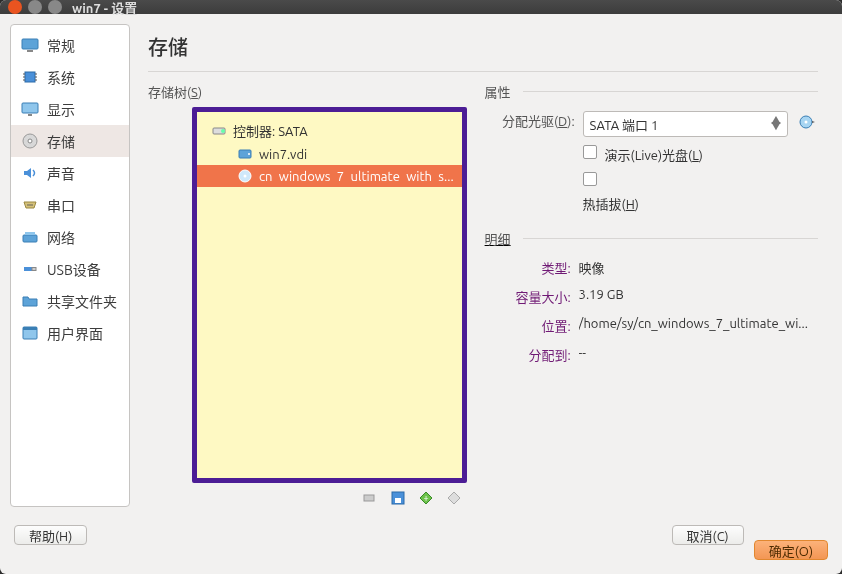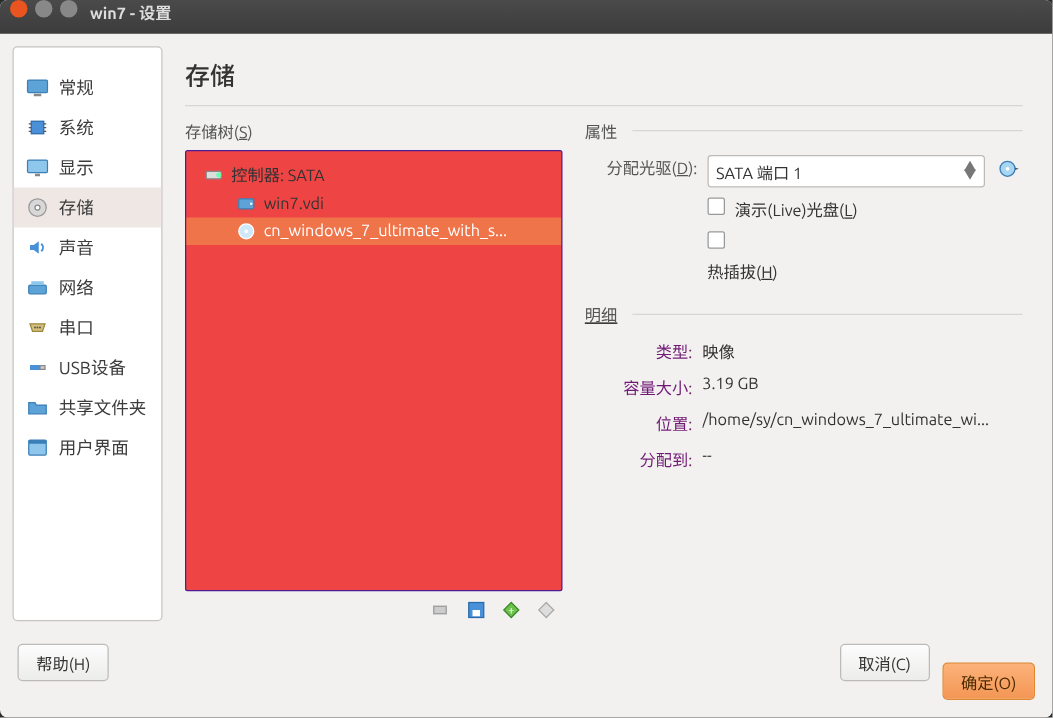--- a/index.html
+++ b/index.html
@@ -1,55 +1,55 @@
 <!DOCTYPE html>
 <html><head>
 <meta charset="utf-8">
 <style>
   * { box-sizing: border-box; font-family: "Ubuntu", "Noto Sans CJK SC", sans-serif; }
   body { margin: 0; background: #2c2c2c; width: 842px; height: 574px; }
   .window { width: 842px; height: 574px; background: #f2f1f0; display: flex; flex-direction: column; border-radius: 6px; overflow: hidden; }
-  .titlebar { height: 27px; background: linear-gradient(to bottom, #4a4a4a, #3c3c3c); display: flex; align-items: flex-start; padding: 0 8px; color: #ddd; font-size: 13px; font-weight: bold; gap: 6px; }
+  .titlebar { height: 14px; background: linear-gradient(to bottom, #4a4a4a, #3c3c3c); display: flex; align-items: center; padding: 0 8px; color: #ddd; font-size: 13px; font-weight: bold; gap: 6px; }
   .tb-btn { width: 14px; height: 14px; border-radius: 50%; display: inline-block; }
   .tb-close { background: #e95420; }
   .tb-min { background: #888; }
   .tb-max { background: #888; }
   .content { flex: 1; display: flex; padding: 10px; gap: 0; }
-  .sidebar { width: 120px; background: #fff; border: 1px solid #c6c4c2; border-radius: 4px; padding: 16px 0; }
+  .sidebar { width: 120px; background: #fff; border: 1px solid #c6c4c2; border-radius: 4px; padding: 4px 0; }
   .side-item { display: flex; align-items: center; gap: 8px; padding: 6px 10px; font-size: 14px; color: #3c3c3c; cursor: pointer; }
   .side-item.selected { background: #eee7e4; }
   .side-icon { width: 18px; height: 18px; display: inline-flex; align-items: center; justify-content: center; }
   .main { flex: 1; padding: 0 14px 0 18px; display: flex; flex-direction: column; }
   .page-title { font-size: 20px; font-weight: 500; color: #333; padding: 8px 0 10px 0; border-bottom: 1px solid #d8d6d4; }
   .columns { flex: 1; display: flex; gap: 18px; padding-top: 10px; }
   .col { flex: 1; display: flex; flex-direction: column; }
   .col-right { flex: 1.16; }
   .group-label { font-size: 13px; color: #555; margin-bottom: 6px; }
-  .tree-box { flex: 1; background: #ef4444; border: 1px solid #4c1d95; border-radius: 2px; padding: 6px 0; overflow: hidden; }
+  .tree-box { flex: 1; background: #fef9c3; border: 5px solid #4c1d95; border-radius: 2px; padding: 6px 0; overflow: hidden; margin-left: 44px; }
   .tree-row { display: flex; align-items: center; gap: 6px; padding: 3px 8px; font-size: 13px; color: #333; white-space: nowrap; overflow: hidden; text-overflow: ellipsis; }
   .tree-row.ctrl { padding-left: 14px; }
   .tree-row.item { padding-left: 40px; }
   .tree-row.selected { background: #f0744a; color: #fff; }
   .tree-row .ti { width: 16px; height: 16px; display: inline-flex; align-items: center; justify-content: center; flex-shrink: 0;}
   .tree-toolbar { display: flex; justify-content: flex-end; gap: 10px; padding: 6px 4px 0 0; }
   .tb-icon { width: 18px; height: 18px; display: inline-flex; align-items: center; justify-content: center; cursor: pointer; }
   .fieldset-label { font-size: 13px; color: #555; position: relative; padding-right: 8px; }
   .fieldset-line { height: 1px; background: #d8d6d4; flex: 1; align-self: center; margin-left: 4px;}
   .fs-head { display: flex; align-items: center; margin-bottom: 10px; }
   .form-row { display: flex; align-items: flex-start; gap: 8px; margin-bottom: 8px; font-size: 13px; color: #333; }
   .form-label { width: 90px; text-align: right; color: #555; }
   .select { flex: 1; height: 26px; background: #fff; border: 1px solid #bdbab7; border-radius: 3px; display: flex; align-items: center; padding: 0 6px; font-size: 13px; justify-content: space-between; }
   .select .arrows { font-size: 10px; color: #777; line-height: 6px; }
   .disc-btn { width: 22px; height: 22px; display: inline-flex; align-items: center; justify-content: center; cursor: pointer;}
   .checkbox { width: 14px; height: 14px; border: 1px solid #999; border-radius: 2px; background: #fff; }
   .detail-row { display: flex; gap: 8px; font-size: 13px; margin-bottom: 10px; color: #333; }
   .detail-label { width: 86px; text-align: right; color: #701a75; }
   .detail-val { flex: 1; overflow: hidden; text-overflow: ellipsis; white-space: nowrap; }
   .footer { display: flex; justify-content: space-between; padding: 8px 14px 14px 14px; }
-  .btn { height: 30px; padding: 0 14px; border: 1px solid #bdbab7; border-radius: 4px; background: linear-gradient(to bottom,#fdfdfd,#ececea); font-size: 13px; color: #333; display: inline-flex; align-items: center; cursor: pointer; }
+  .btn { height: 20px; padding: 0 14px; border: 1px solid #bdbab7; border-radius: 4px; background: linear-gradient(to bottom,#fdfdfd,#ececea); font-size: 13px; color: #333; display: inline-flex; align-items: center; cursor: pointer; }
   .btn.primary { border-color: #e1872f; background: linear-gradient(to bottom,#fcb27a,#f39654); color:#4b2a00;margin-top:15px; }
   .footer-right { display: flex; gap: 10px; }
   svg { display: block; }
   .u { text-decoration: underline; }
 </style>
 </head>
 <body>
 
 <div class="window">
 
@@ -109,36 +109,36 @@
             <svg width="18" height="18" viewBox="0 0 18 18">
               <path d="M3 7 L6 7 L10 4 L10 14 L6 11 L3 11 Z" fill="#4a90d9"></path>
               <path d="M12 6 Q15 9 12 12" fill="none" stroke="#4a90d9" stroke-width="1.5"></path>
             </svg>
           </span>
         <span>声音</span>
       </div>
       <div class="side-item">
         <span class="side-icon">
             <svg width="18" height="18" viewBox="0 0 18 18">
-              <rect x="2" y="7" width="14" height="7" rx="1" fill="#5da3d8" stroke="#3a7fb5"></rect>
-              <rect x="4" y="4" width="10" height="3" fill="#8fc6ec"></rect>
-            </svg>
-          </span>
-        <span>网络</span>
-      </div>
-      <div class="side-item">
-        <span class="side-icon">
-            <svg width="18" height="18" viewBox="0 0 18 18">
               <path d="M3 6 L15 6 L13 12 L5 12 Z" fill="#d4c07a" stroke="#9a8840"></path>
               <circle cx="7" cy="9" r="0.8" fill="#555"></circle>
               <circle cx="9" cy="9" r="0.8" fill="#555"></circle>
               <circle cx="11" cy="9" r="0.8" fill="#555"></circle>
             </svg>
           </span>
         <span>串口</span>
+      </div>
+      <div class="side-item">
+        <span class="side-icon">
+            <svg width="18" height="18" viewBox="0 0 18 18">
+              <rect x="2" y="7" width="14" height="7" rx="1" fill="#5da3d8" stroke="#3a7fb5"></rect>
+              <rect x="4" y="4" width="10" height="3" fill="#8fc6ec"></rect>
+            </svg>
+          </span>
+        <span>网络</span>
       </div>
       <div class="side-item">
         <span class="side-icon">
             <svg width="18" height="18" viewBox="0 0 18 18">
               <rect x="3" y="7" width="8" height="4" fill="#4a90d9"></rect>
               <rect x="11" y="7.5" width="4" height="3" fill="#ccc" stroke="#888"></rect>
             </svg>
           </span>
         <span>USB设备</span>
       </div>

